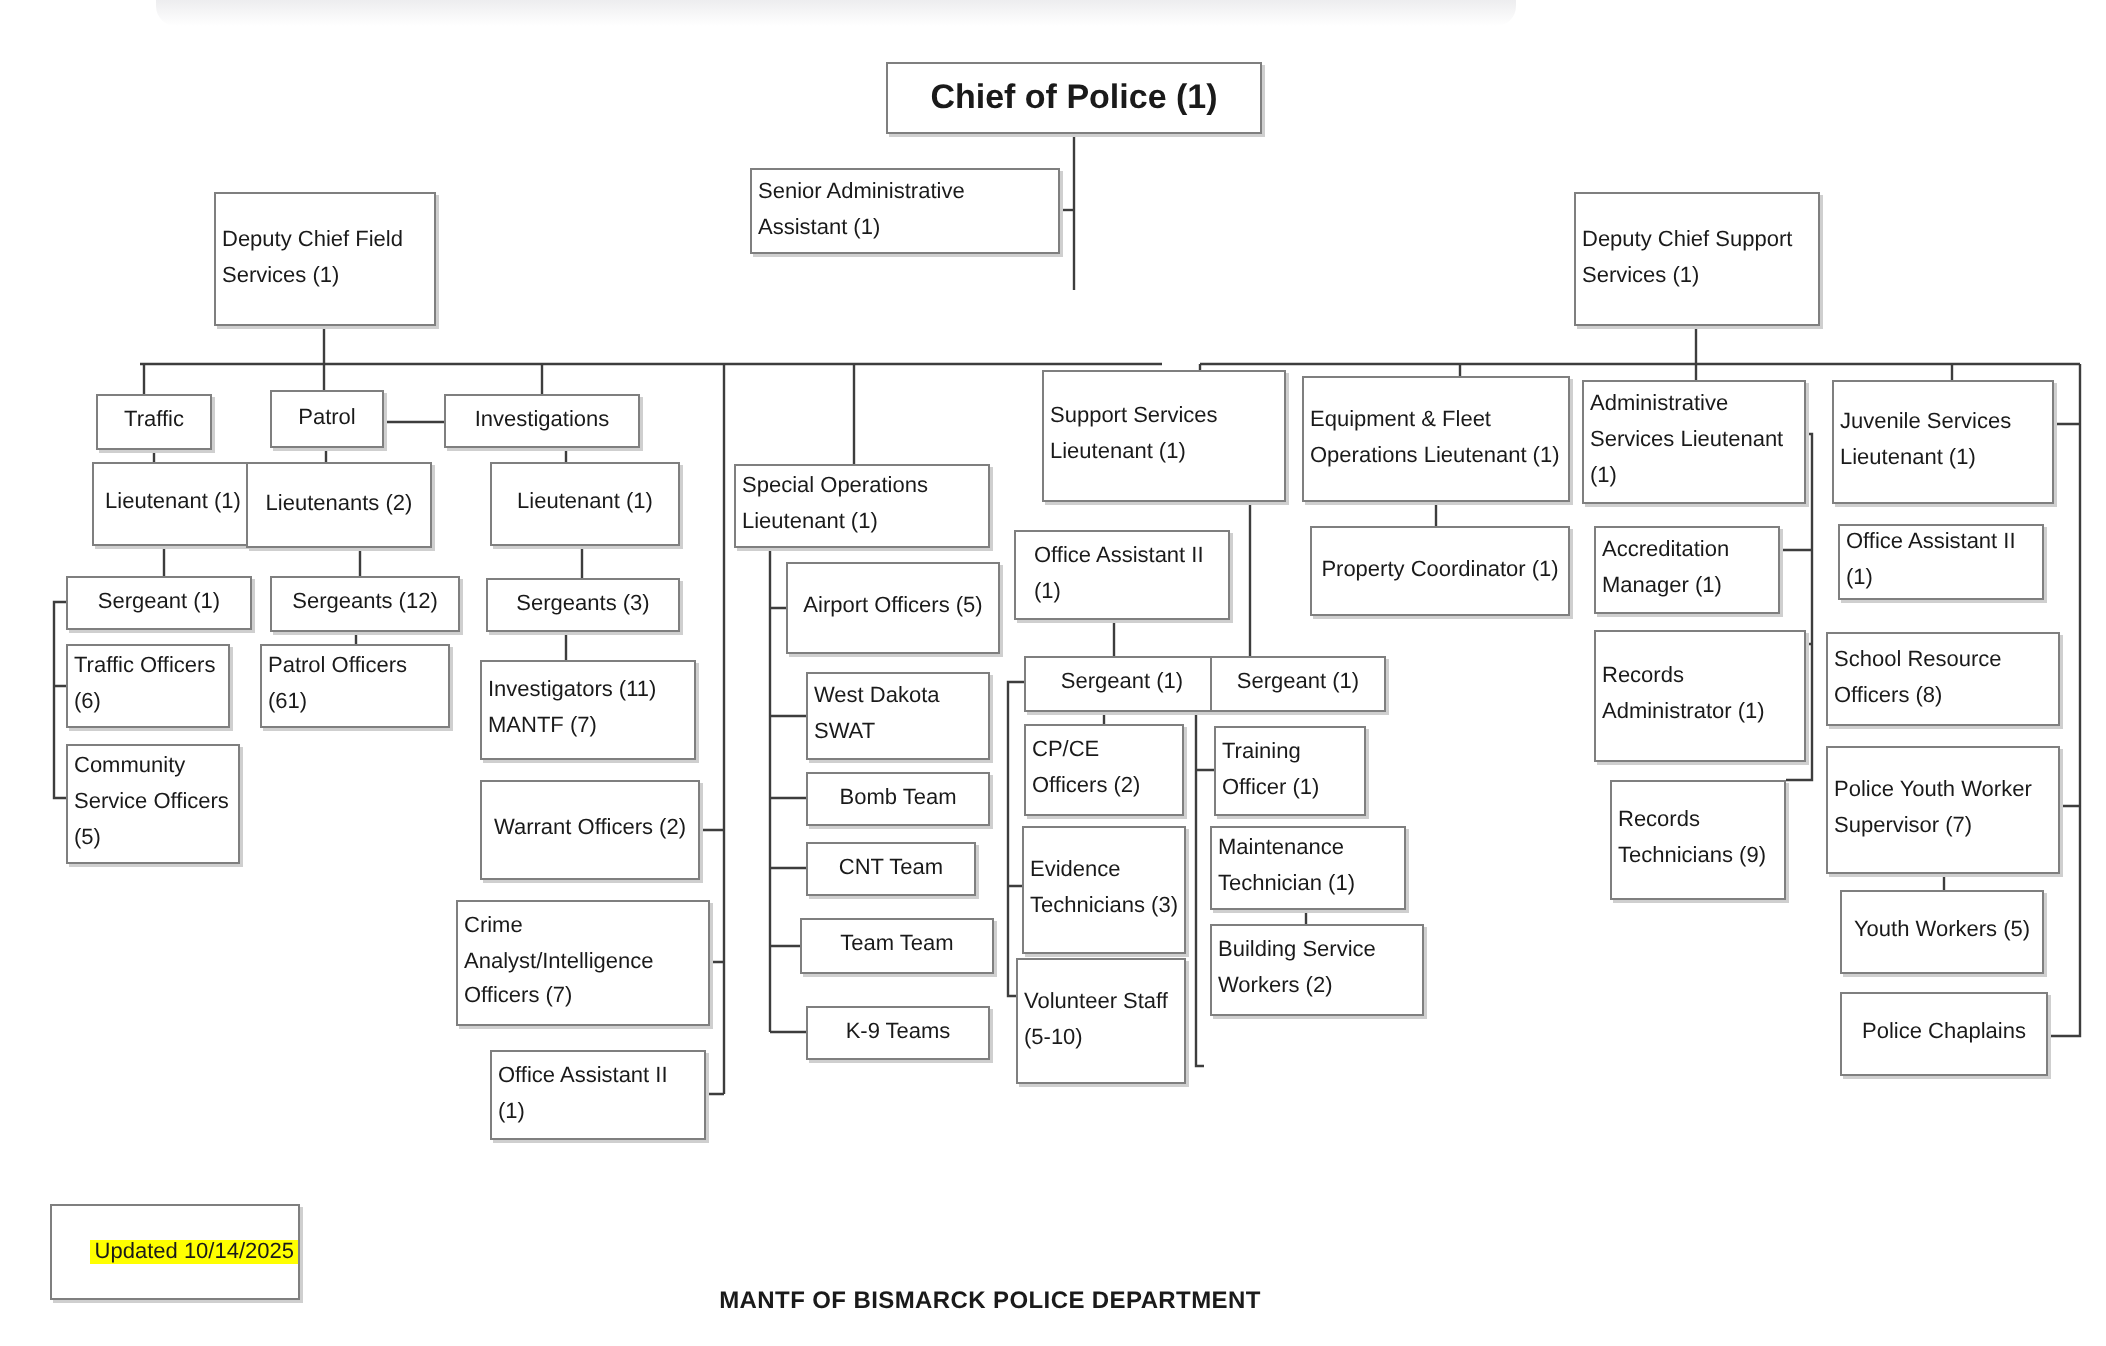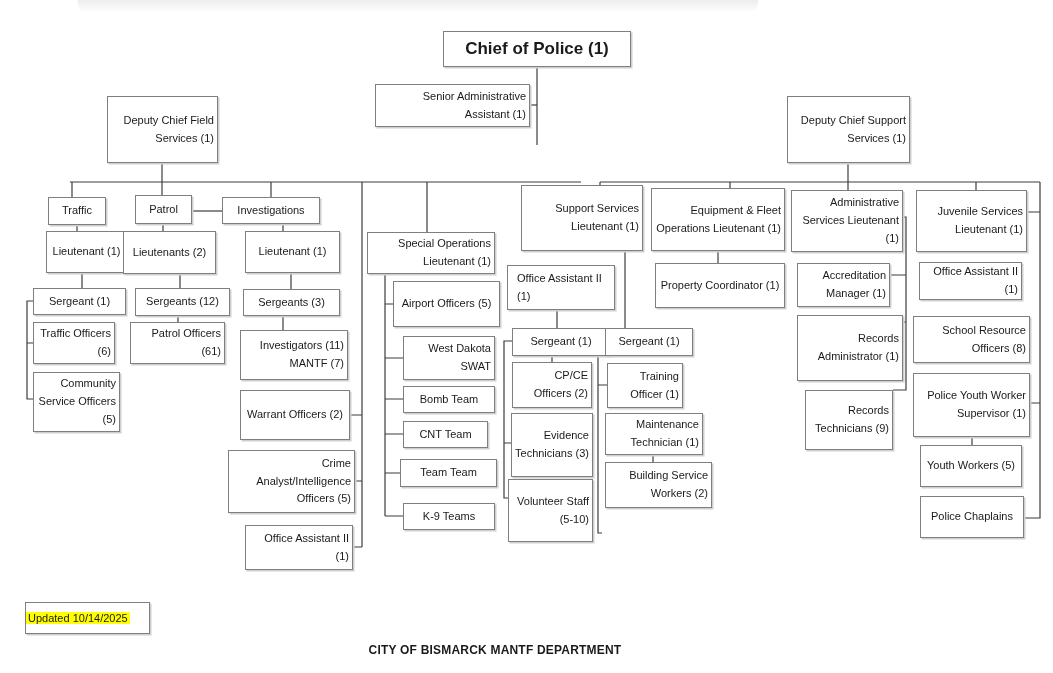--- a/index.html
+++ b/index.html
@@ -3,35 +3,35 @@
 <meta charset="utf-8">
 <style>
   html,body{margin:0;padding:0;background:#ffffff;}
   #canvas{
     position:relative;width:1053px;height:673px;background:#ffffff;overflow:hidden;
     font-family:"Liberation Sans","DejaVu Sans",sans-serif;color:#1a1a1a;
   }
   .box{
     position:absolute;background:#ffffff;border:1.5px solid #7f7f7f;
     box-shadow:1.5px 1.5px 0 #cfcfcf;box-sizing:border-box;
-    display:flex;align-items:center;justify-content:center;text-align:right;
+    display:flex;align-items:center;justify-content:center;text-align:left;
     font-size:11px;line-height:1.62;padding:1px 3px;z-index:2;
   }
   .box.chief{font-size:17px;font-weight:bold;line-height:1.2;}
   .box.align-left{justify-content:flex-start;text-align:left;padding-left:9px;}
   #connectors{position:absolute;left:0;top:0;z-index:1;}
   #connectors path{stroke:#3d3d3d;stroke-width:1.2;fill:none;}
   .topbar{
     position:absolute;left:78px;top:0;width:680px;height:13px;z-index:0;
     background:linear-gradient(#ededef,#ffffff);border-radius:0 0 10px 10px;
   }
   .updated-box{
-    position:absolute;left:25px;top:602px;width:125px;height:32px;z-index:2;
+    position:absolute;left:25px;top:602px;width:125px;height:48px;z-index:2;
     border:1.5px solid #7f7f7f;box-shadow:1.5px 1.5px 0 #cfcfcf;box-sizing:border-box;
-    display:flex;align-items:center;justify-content:flex-start;font-size:11px;
+    display:flex;align-items:center;justify-content:flex-end;font-size:11px;
   }
   .updated-box .hl{background:#ffff00;padding:0 2px;}
   .footer-title{
     position:absolute;left:330px;top:643px;width:330px;z-index:2;
     text-align:center;font-size:12px;font-weight:bold;letter-spacing:.2px;
   }
 </style>
 </head>
 <body>
 
@@ -121,21 +121,21 @@
   <div class="box" style="left:243px;top:289px;width:97px;height:27px">
       <span>Sergeants (3)</span>
     </div>
   <div class="box" style="left:240px;top:330px;width:108px;height:50px">
       <span>Investigators (11) MANTF (7)</span>
     </div>
   <div class="box" style="left:240px;top:390px;width:110px;height:50px">
       <span>Warrant Officers (2)</span>
     </div>
   <div class="box" style="left:228px;top:450px;width:127px;height:63px">
-      <span>Crime Analyst/Intelligence Officers (5)</span>
+      <span>Crime Analyst/Intelligence Officers (7)</span>
     </div>
   <div class="box" style="left:245px;top:525px;width:108px;height:45px">
       <span>Office Assistant II (1)</span>
     </div>
 
   <div class="box" style="left:367px;top:232px;width:128px;height:42px">
       <span>Special Operations Lieutenant (1)</span>
     </div>
   <div class="box" style="left:393px;top:281px;width:107px;height:46px">
       <span>Airport Officers (5)</span>
@@ -211,27 +211,27 @@
       <span>Records Technicians (9)</span>
     </div>
 
   <div class="box" style="left:919px;top:262px;width:103px;height:38px">
       <span>Office Assistant II (1)</span>
     </div>
   <div class="box" style="left:913px;top:316px;width:117px;height:47px">
       <span>School Resource Officers (8)</span>
     </div>
   <div class="box" style="left:913px;top:373px;width:117px;height:64px">
-      <span>Police Youth Worker Supervisor (1)</span>
+      <span>Police Youth Worker Supervisor (7)</span>
     </div>
   <div class="box" style="left:920px;top:445px;width:102px;height:42px">
       <span>Youth Workers (5)</span>
     </div>
   <div class="box" style="left:920px;top:496px;width:104px;height:42px">
       <span>Police Chaplains</span>
     </div>
 
   <div class="updated-box">
       <span class="hl">Updated 10/14/2025</span>
     </div>
-  <div class="footer-title">CITY OF BISMARCK MANTF DEPARTMENT</div>
+  <div class="footer-title">MANTF OF BISMARCK POLICE DEPARTMENT</div>
 
 </div>
 
 </body></html>

